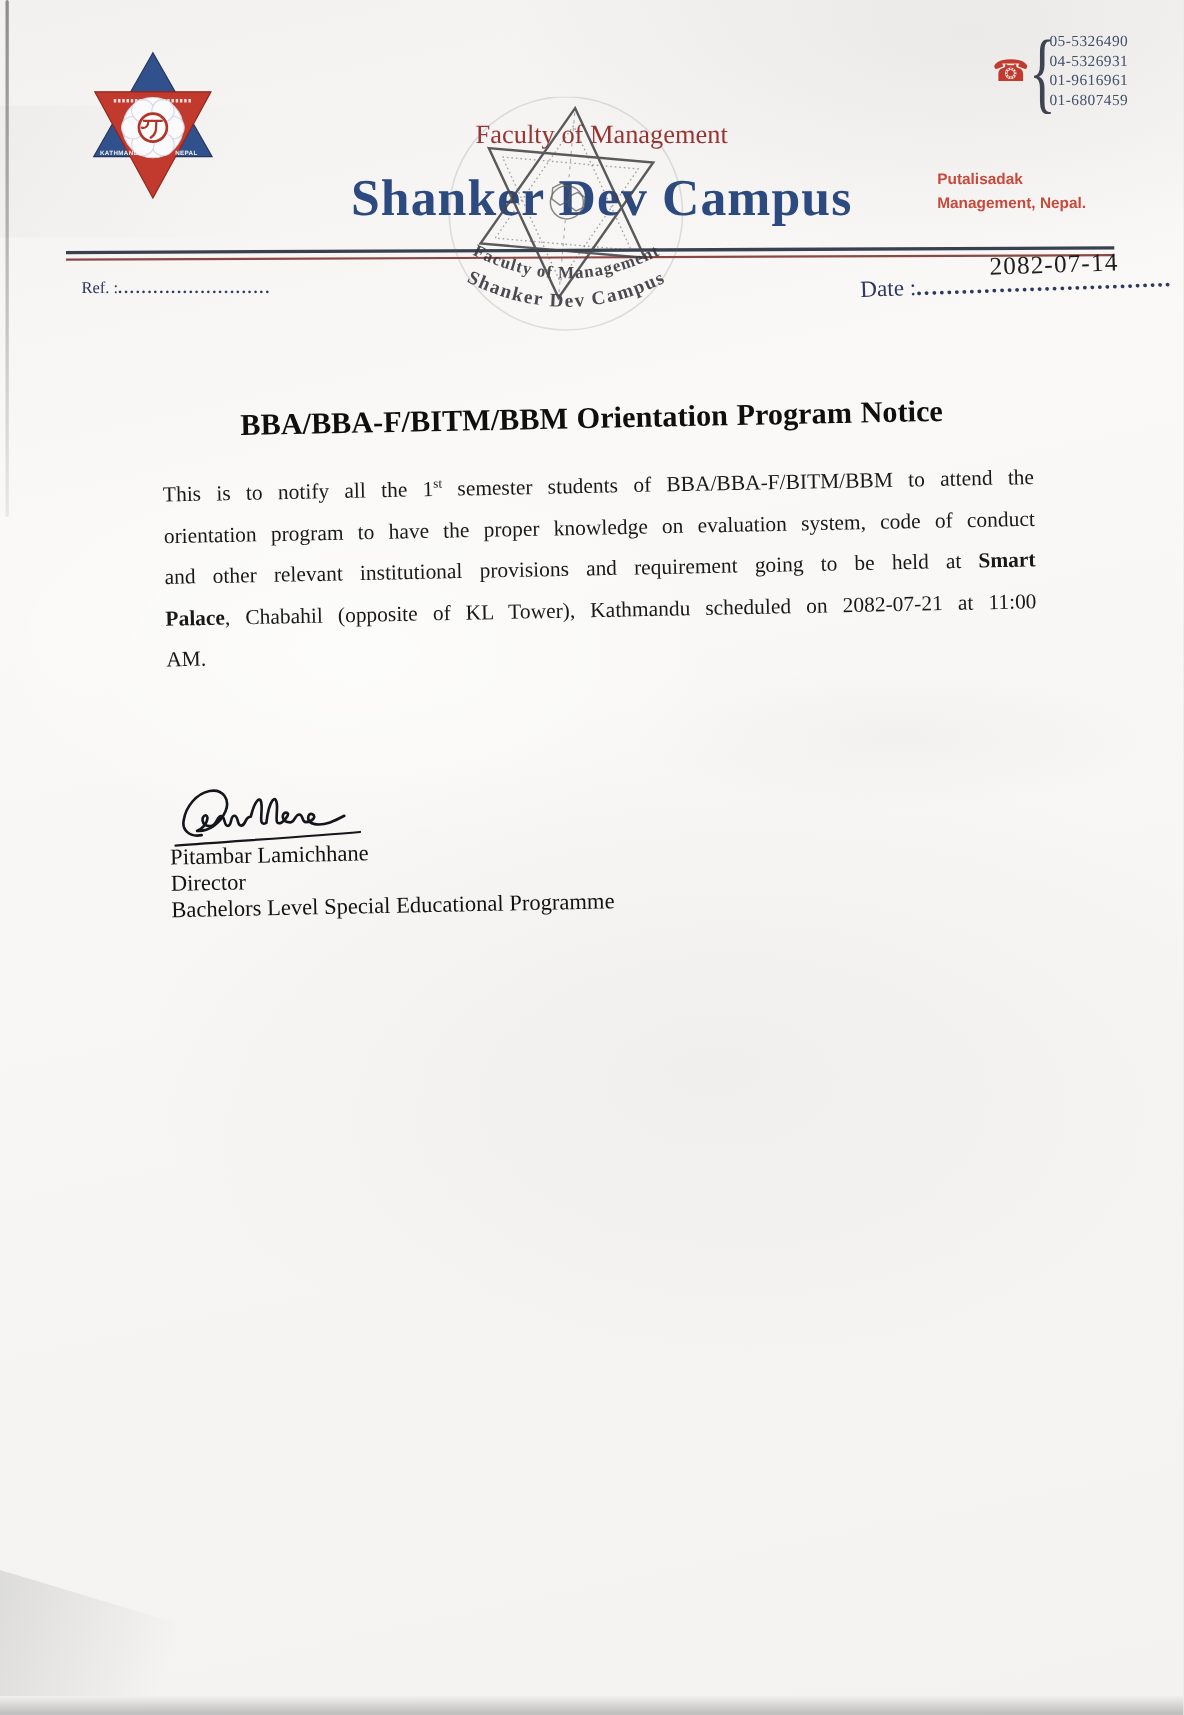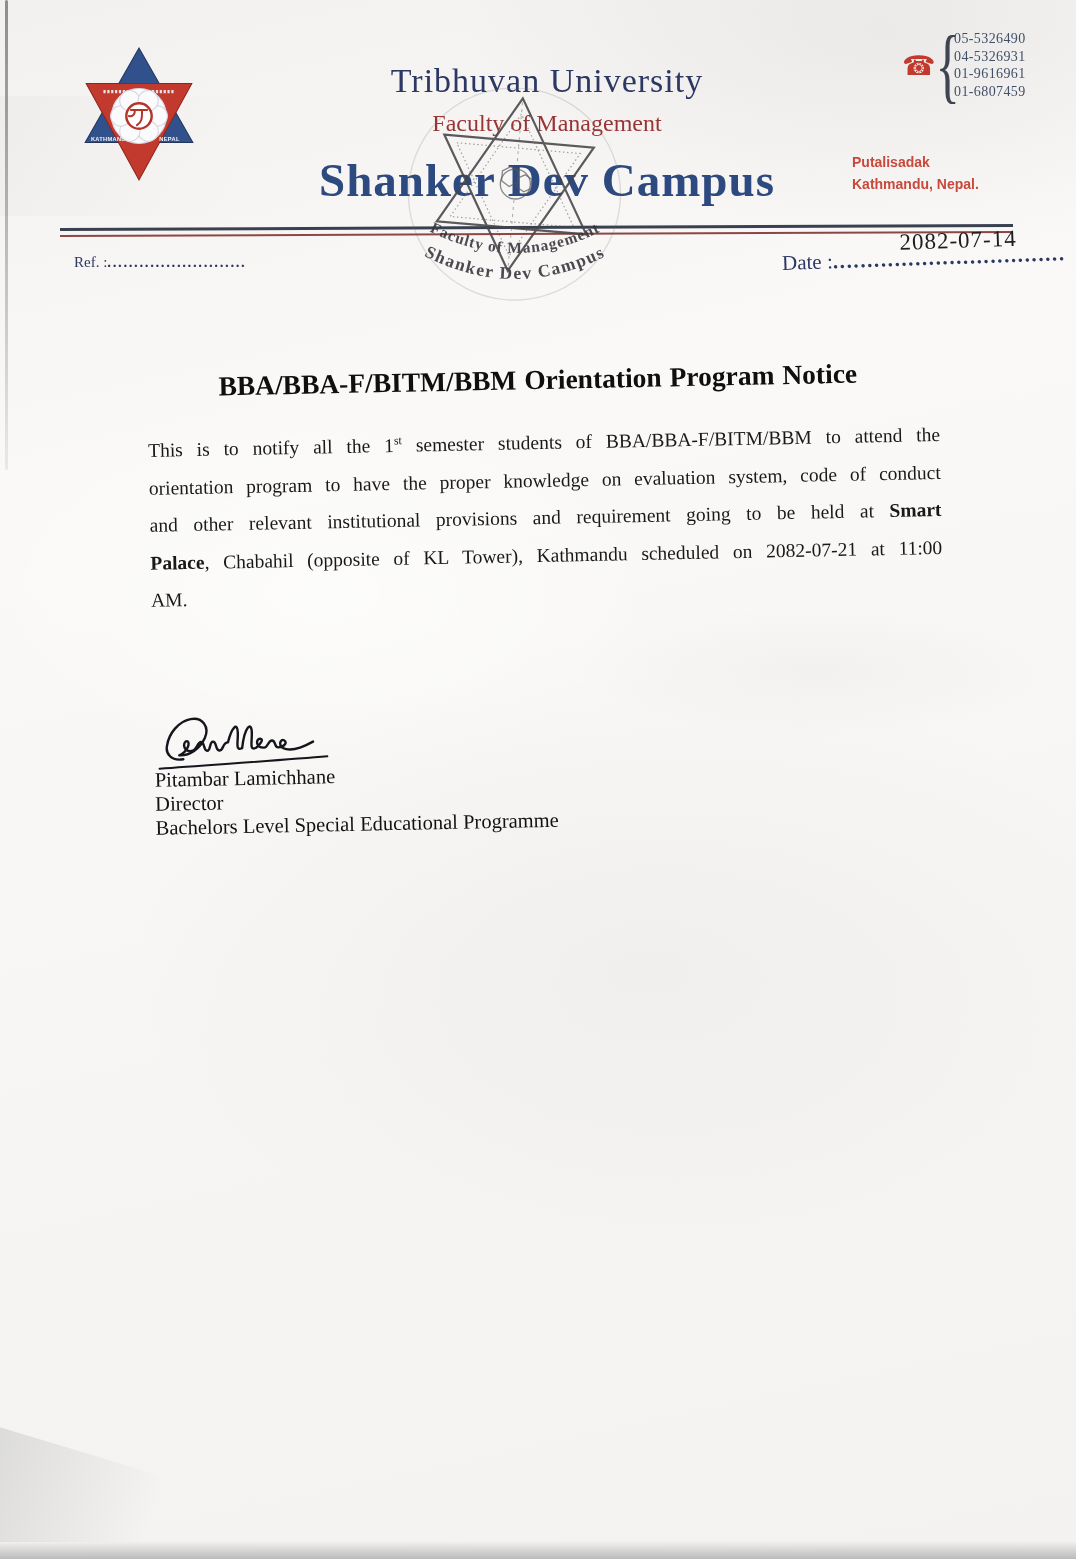--- a/index.html
+++ b/index.html
@@ -107,38 +107,37 @@
     <circle class="petal" cx="53" cy="87" r="10"></circle>
     <circle class="petal" cx="44" cy="72" r="10"></circle>
     <circle class="petal" cx="53" cy="57" r="10"></circle>
     <circle class="petal" cx="71" cy="57" r="10"></circle>
     <circle class="ring" cx="62" cy="72" r="12.5"></circle>
     <path class="glyph" d="M54 66 H 70 M65 66 C 65 74 65 78 60 81 M58 66 C 58 71 55 73 52 72"></path>
     <text class="microtext" x="34" y="96.5" text-anchor="middle">KATHMANDU</text>
     <text class="microtext" x="92" y="96.5" text-anchor="middle">NEPAL</text>
   </svg>
 
-  <div class="uni">Tribhuvan University</div>
   <div class="faculty">Faculty of Management</div>
   <div class="campus">Shanker Dev Campus</div>
 
   <div class="phones">
     <span class="phone-icon">☎</span>
     <span class="brace">{</span>
     <div class="phone-list">
       <div>05-5326490</div>
       <div>04-5326931</div>
       <div>01-9616961</div>
       <div>01-6807459</div>
     </div>
   </div>
 
   <div class="address">
     <div>Putalisadak</div>
-    <div>Kathmandu, Nepal.</div>
+    <div>Management, Nepal.</div>
   </div>
 
   <div class="rule"></div>
 
   <div class="ref"><span>Ref. :</span><span class="dots">..........................</span></div>
 
   <div class="date-group">
     <span>Date :</span><span class="dots">..................................</span>
     <span class="date-value">2082-07-14</span>
   </div>

